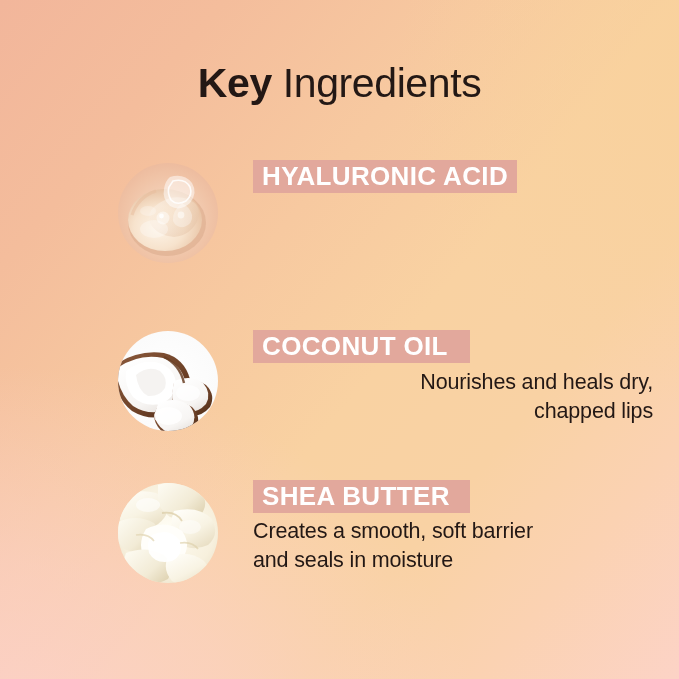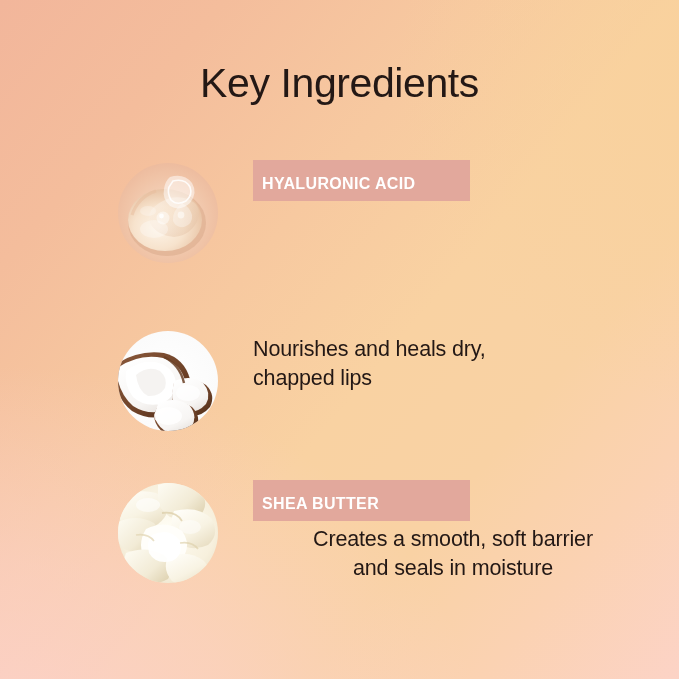--- a/index.html
+++ b/index.html
@@ -57,21 +57,21 @@
     left: 0;
     top: 59px;
     width: 679px;
     text-align: center;
     font-size: 41px;
     line-height: 48px;
     letter-spacing: -0.4px;
     color: #231815;
     white-space: nowrap;
   }
-  .title .t-strong { font-weight: 400; text-align: center; }
+  .title .t-strong { font-weight: 700; text-align: center; }
   .title .t-light  { font-weight: 400; }
 
   
   .ingredient {
     position: absolute;
     left: 0;
     width: 679px;
     height: 120px;
   }
   .ingredient.row-0 { top: 160px; }
@@ -97,41 +97,41 @@
     left: 253px;
     top: 0;
     width: 400px;
   }
 
   .label-band {
     display: inline-block;
     background: #e2a89c;
     color: #ffffff;
     font-weight: 700;
-    font-size: 16px;
+    font-size: 26px;
     line-height: 28px;
     letter-spacing: 0.35px;
-    padding: 10px 9px 3px 9px;
+    padding: 2px 9px 3px 9px;
     white-space: nowrap;
     box-sizing: border-box;
     min-width: 217px;
   }
 
   .desc {
     margin-top: 5px;
     font-size: 21.5px;
     line-height: 28.5px;
     color: #231815;
     font-weight: 400;
     letter-spacing: -0.15px;
     white-space: pre-line;
   }
   .ingredient.row-0 .desc { margin-top: 6px; }
-  .ingredient.row-1 .desc { margin-top: 5px; }
-  .ingredient.row-2 .desc { margin-top: 4px; text-align: center; }
+  .ingredient.row-1 .desc { margin-top: 5px; text-align: right; }
+  .ingredient.row-2 .desc { margin-top: 4px; }
 </style>
 </head>
 <body>
 
 <div id="infographic">
   <div id="grad-overlay"></div>
 
   <div id="content">
 
     <div class="title">
@@ -206,20 +206,21 @@
           <path d="M56 52 Q74 44 88 54 Q98 64 92 76 Q82 88 66 84 Q54 76 54 64 Z" fill="url(#co-husk)"></path>
           <path d="M56 50 Q73 43 85 52 Q94 62 88 73 Q78 84 64 80 Q53 72 54 62 Z" fill="url(#co-white)"></path>
           <path d="M40 74 Q58 66 74 76 Q84 86 78 98 Q66 108 48 104 Q36 95 36 84 Z" fill="url(#co-husk)"></path>
           <path d="M40 72 Q57 65 71 74 Q80 84 74 95 Q62 104 47 100 Q36 92 37 82 Z" fill="url(#co-white)"></path>
           <ellipse cx="50" cy="85" rx="14" ry="9" fill="#ffffff" opacity="0.8"></ellipse>
           <ellipse cx="70" cy="62" rx="12" ry="8" fill="#ffffff" opacity="0.7"></ellipse>
           <path d="M46 26 Q62 34 66 52" fill="none" stroke="#6a3f25" stroke-width="2.4" opacity="0.85"></path>
         </svg>
       </div>
       <div class="text-col">
+        <div class="label-band">COCONUT OIL</div>
         <div class="desc">Nourishes and heals dry,
 chapped lips</div>
       </div>
     </div>
 
     <div class="ingredient row-2">
       <div class="thumb">
         <svg viewBox="0 0 100 100" preserveAspectRatio="xMidYMid slice" aria-hidden="true">
           <defs>
             <radialGradient id="sh-bg" cx="50%" cy="45%" r="72%">

